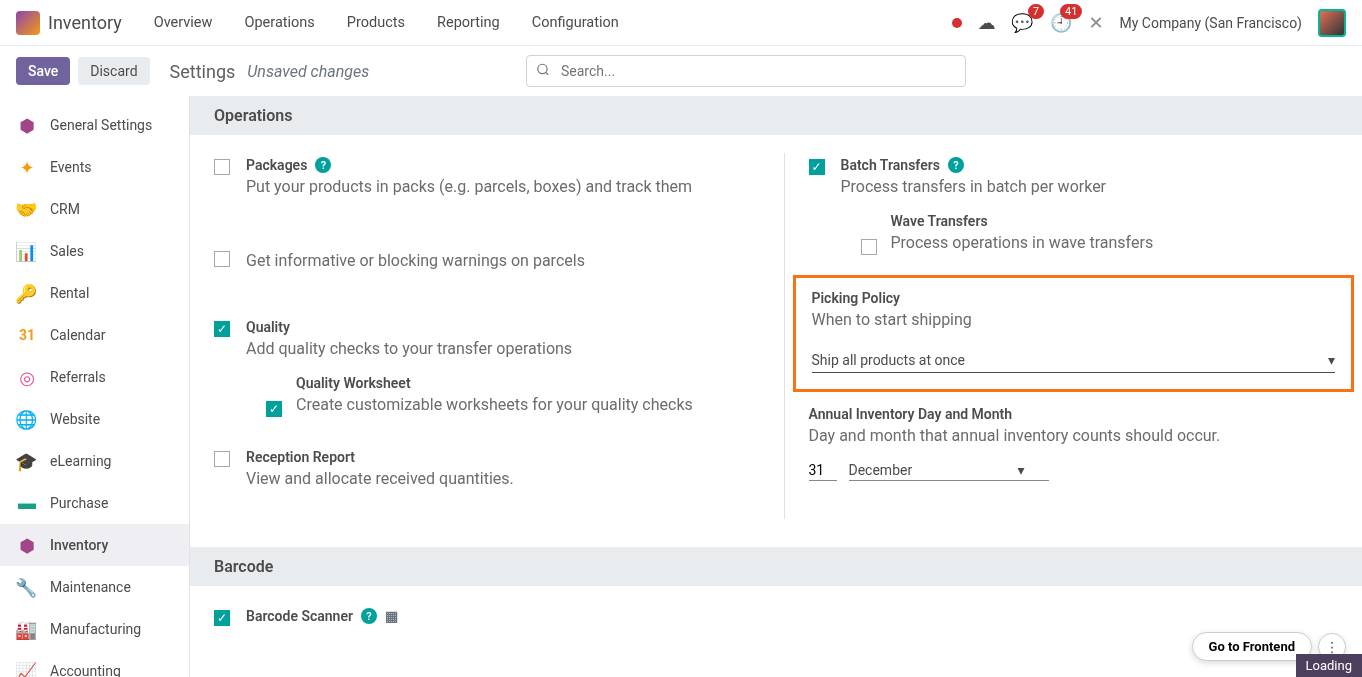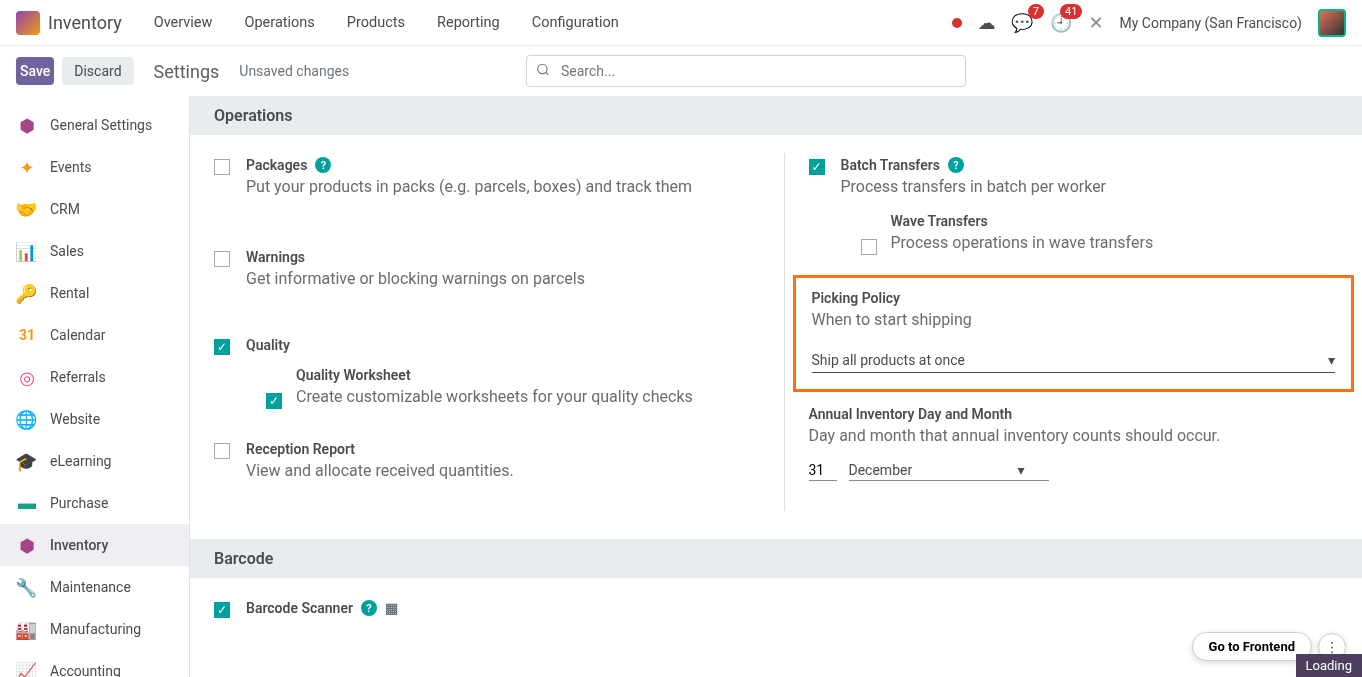--- a/index.html
+++ b/index.html
@@ -92,21 +92,21 @@
       display: flex;
       align-items: center;
       padding: 8px 16px;
       gap: 8px;
       height: 50px;
     }
     .btn-primary {
       background: #71639e;
       color: #fff;
       border: none;
-      padding: 6px 4px;
+      padding: 6px 12px;
       border-radius: 4px;
       font-size: 14px;
       cursor: pointer;
       font-weight: 500;
       text-align: right;
     }
     .btn-secondary {
       background: #e9ecef;
       color: #4c4c4c;
       border: none;
@@ -114,23 +114,24 @@
       border-radius: 4px;
       font-size: 14px;
       cursor: pointer;
     }
     .breadcrumb {
       font-size: 18px;
       color: #5f5f5f;
       margin-left: 12px;
     }
     .unsaved {
-      font-size: 14px;
+      font-size: 16px;
       color: #6c757d;
-      margin-left: 12px;
+      margin-left: 4px;
+      font-style: italic;
     }
     .search-wrapper {
       margin-left: auto;
       margin-right: 380px;
       padding-left: 24px;
     }
     .search-input {
       width: 440px;
       padding: 7px 12px 7px 34px;
       border: 1px solid #ced4da;
@@ -463,32 +464,30 @@
               <div class="setting-title">
                   <span>Packages</span> 
                   <span class="help-icon">?</span>
                 </div>
               <div class="setting-desc">Put your products in packs (e.g. parcels, boxes) and track them</div>
             </div>
           </div>
           <div class="setting-item" style="margin-top:42px">
             <div class="setting-checkbox"></div>
             <div class="setting-content">
-              <div class="setting-title">
-                  <span>Warnings</span>
-                </div>
               <div class="setting-desc">Get informative or blocking warnings on parcels</div>
             </div>
           </div>
           <div class="setting-item" style="margin-top:38px">
             <div class="setting-checkbox checked">✓</div>
             <div class="setting-content">
               <div class="setting-title">
                   <span>Quality</span>
                 </div>
+              <div class="setting-desc">Add quality checks to your transfer operations</div>
               <div class="nested-setting">
                 <div class="setting-checkbox checked">✓</div>
                 <div>
                   <div class="setting-title">
                       <span>Quality Worksheet</span>
                     </div>
                   <div class="setting-desc">Create customizable worksheets for your quality checks</div>
                 </div>
               </div>
             </div>

